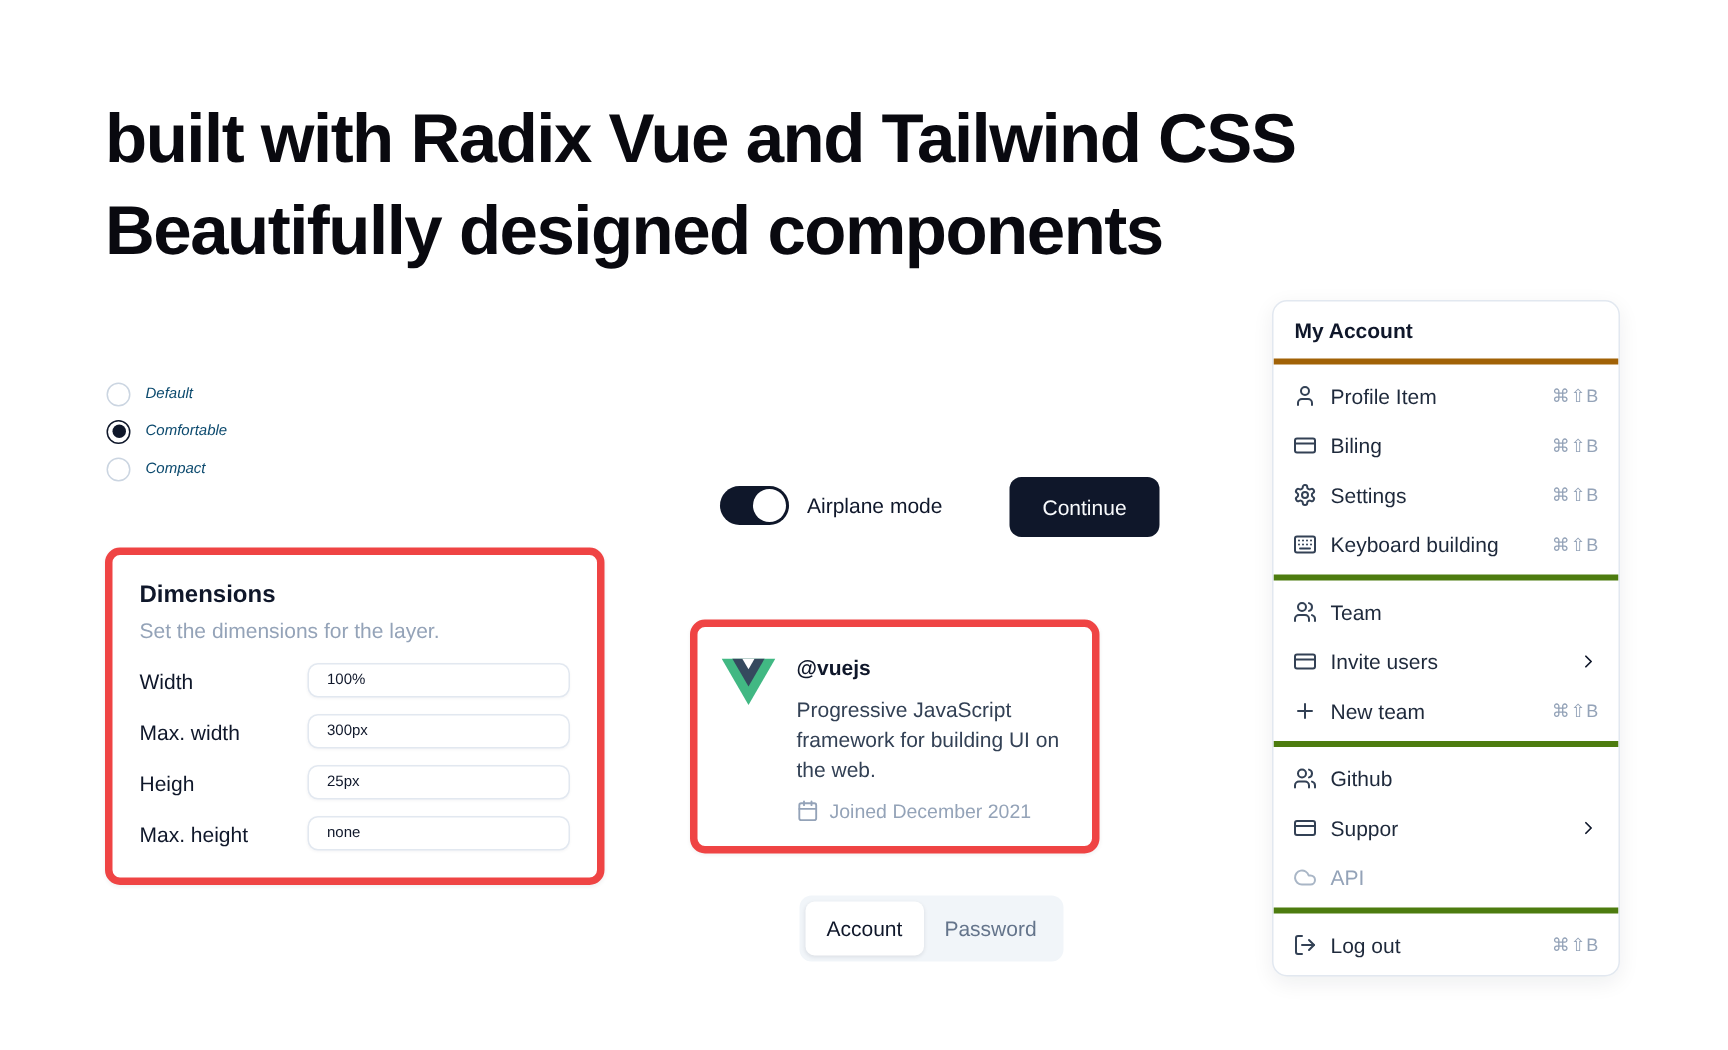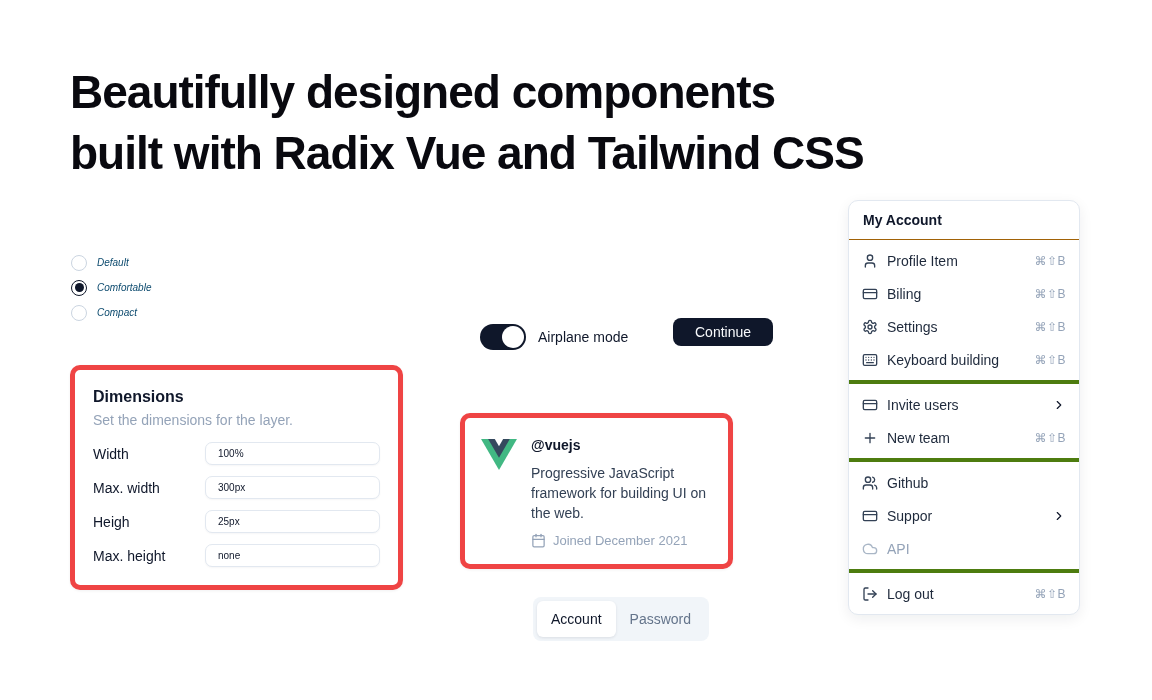--- a/index.html
+++ b/index.html
@@ -38,21 +38,21 @@
                 font-family:"Liberation Sans", sans-serif; box-shadow:0 1px 2px rgba(15,23,42,.04); }
 
   
   .switch-row { left:480px; top:324px; display:flex; align-items:center; gap:12px; }
   .switch { width:46px; height:26px; border-radius:13px; background:#0f172a; position:relative; cursor:pointer; }
   .switch .thumb { position:absolute; top:2px; right:2px; width:22px; height:22px;
                    border-radius:50%; background:#fff; }
   .switch-label { font-size:14px; font-weight:500; }
 
   
-  .btn-dark { left:673px; top:318px; height:28px; padding:0 22px; border:none; cursor:pointer;
+  .btn-dark { left:673px; top:318px; height:40px; padding:0 22px; border:none; cursor:pointer;
               background:#0f172a; color:#f8fafc; font-size:14px; font-weight:500;
               border-radius:8px; font-family:"Liberation Sans", sans-serif; }
 
   
   .vue-card { left:460px; top:413px; width:273px; padding:16px; display:flex; gap:14px; }
   .vue-logo { width:36px; height:31px; margin-top:5px; flex:0 0 36px; }
   .vue-handle { font-size:14px; font-weight:700; margin-top:3px; }
   .vue-desc { margin-top:10px; font-size:14px; line-height:20px; color:#334155; }
   .vue-joined { margin-top:10px; display:flex; align-items:center; gap:7px;
                 font-size:13px; color:#94a3b8; }
@@ -62,40 +62,40 @@
           border-radius:8px; padding:4px; }
   .tab { height:36px; padding:0 14px; border:none; border-radius:6px; font-size:14px;
          font-weight:500; cursor:pointer; background:transparent; color:#64748b;
          font-family:"Liberation Sans", sans-serif; }
   .tab.active { background:#fff; color:#0f172a; box-shadow:0 1px 3px rgba(15,23,42,.1); }
 
   
   .menu { left:848px; top:200px; width:232px; background:#fff; border:1px solid #e2e8f0;
           border-radius:10px; box-shadow:0 4px 14px rgba(15,23,42,.07); overflow:hidden; }
   .menu-header { padding:11px 14px; font-size:14px; font-weight:600; color:#0f172a;
-                 border-bottom:1px solid #a16207; }
+                 border-bottom:4px solid #a16207; }
   .menu-group { padding:4px 0; border-bottom:4px solid #4d7c0f; }
   .menu-group:last-child { border-bottom:none; }
   .menu-item { height:33px; display:flex; align-items:center; gap:9px; padding:0 13px;
                font-size:14px; color:#1e293b; cursor:pointer; }
   .menu-item svg.mi { width:16px; height:16px; flex:0 0 16px; color:#334155; }
   .mi-label { white-space:nowrap; }
   .mi-shortcut { margin-left:auto; font-size:12px; color:#94a3b8; letter-spacing:.5px; }
   .mi-chevron { margin-left:auto; width:14px; height:14px; color:#0f172a; }
   .menu-item.disabled { color:#94a3b8; cursor:default; }
   .menu-item.disabled svg.mi { color:#a9b6c6; }
 
   svg.stroke { fill:none; stroke:currentColor; stroke-width:2; stroke-linecap:round; stroke-linejoin:round; }
 </style>
 </head>
 <body>
 
 <h1 class="abs heading">
+  <span>built with Radix Vue and Tailwind CSS</span>
   <span>Beautifully designed components</span>
-  <span>built with Radix Vue and Tailwind CSS</span>
 </h1>
 
 <div class="abs radio-group">
   <div class="radio-row">
     <span class="radio"></span>
     <span class="radio-label">Default</span>
   </div>
   <div class="radio-row">
     <span class="radio checked"></span>
     <span class="radio-label">Comfortable</span>
@@ -198,45 +198,54 @@
         <path d="M6 8h.01M10 8h.01M14 8h.01M18 8h.01M6 12h.01M10 12h.01M14 12h.01M18 12h.01M7 16h10"></path>
       </svg>
       <span class="mi-label">Keyboard building</span>
       <span class="mi-shortcut">⌘⇧B</span>
     </div>
   </div>
 
   <div class="menu-group">
     <div class="menu-item">
       <svg class="mi stroke" viewBox="0 0 24 24">
-        <rect x="2" y="5" width="20" height="14" rx="2"></rect>
-          <line x1="2" y1="10" x2="22" y2="10"></line>
-      </svg>
-      <span class="mi-label">Invite users</span>
-      <svg class="mi-chevron stroke" viewBox="0 0 24 24">
-        <path d="m9 18 6-6-6-6"></path>
-      </svg>
-    </div>
-    <div class="menu-item">
-      <svg class="mi stroke" viewBox="0 0 24 24">
-        <path d="M5 12h14M12 5v14"></path>
-      </svg>
-      <span class="mi-label">New team</span>
-      <span class="mi-shortcut">⌘⇧B</span>
-    </div>
-  </div>
-
-  <div class="menu-group">
-    <div class="menu-item">
-      <svg class="mi stroke" viewBox="0 0 24 24">
         <path d="M16 21v-2a4 4 0 0 0-4-4H6a4 4 0 0 0-4 4v2"></path>
           <circle cx="9" cy="7" r="4"></circle>
         <path d="M22 21v-2a4 4 0 0 0-3-3.87"></path>
           <path d="M16 3.13a4 4 0 0 1 0 7.75"></path>
       </svg>
+      <span class="mi-label">Team</span>
+    </div>
+    <div class="menu-item">
+      <svg class="mi stroke" viewBox="0 0 24 24">
+        <rect x="2" y="5" width="20" height="14" rx="2"></rect>
+          <line x1="2" y1="10" x2="22" y2="10"></line>
+      </svg>
+      <span class="mi-label">Invite users</span>
+      <svg class="mi-chevron stroke" viewBox="0 0 24 24">
+        <path d="m9 18 6-6-6-6"></path>
+      </svg>
+    </div>
+    <div class="menu-item">
+      <svg class="mi stroke" viewBox="0 0 24 24">
+        <path d="M5 12h14M12 5v14"></path>
+      </svg>
+      <span class="mi-label">New team</span>
+      <span class="mi-shortcut">⌘⇧B</span>
+    </div>
+  </div>
+
+  <div class="menu-group">
+    <div class="menu-item">
+      <svg class="mi stroke" viewBox="0 0 24 24">
+        <path d="M16 21v-2a4 4 0 0 0-4-4H6a4 4 0 0 0-4 4v2"></path>
+          <circle cx="9" cy="7" r="4"></circle>
+        <path d="M22 21v-2a4 4 0 0 0-3-3.87"></path>
+          <path d="M16 3.13a4 4 0 0 1 0 7.75"></path>
+      </svg>
       <span class="mi-label">Github</span>
     </div>
     <div class="menu-item">
       <svg class="mi stroke" viewBox="0 0 24 24">
         <rect x="2" y="5" width="20" height="14" rx="2"></rect>
           <line x1="2" y1="10" x2="22" y2="10"></line>
       </svg>
       <span class="mi-label">Suppor</span>
       <svg class="mi-chevron stroke" viewBox="0 0 24 24">
         <path d="m9 18 6-6-6-6"></path>

